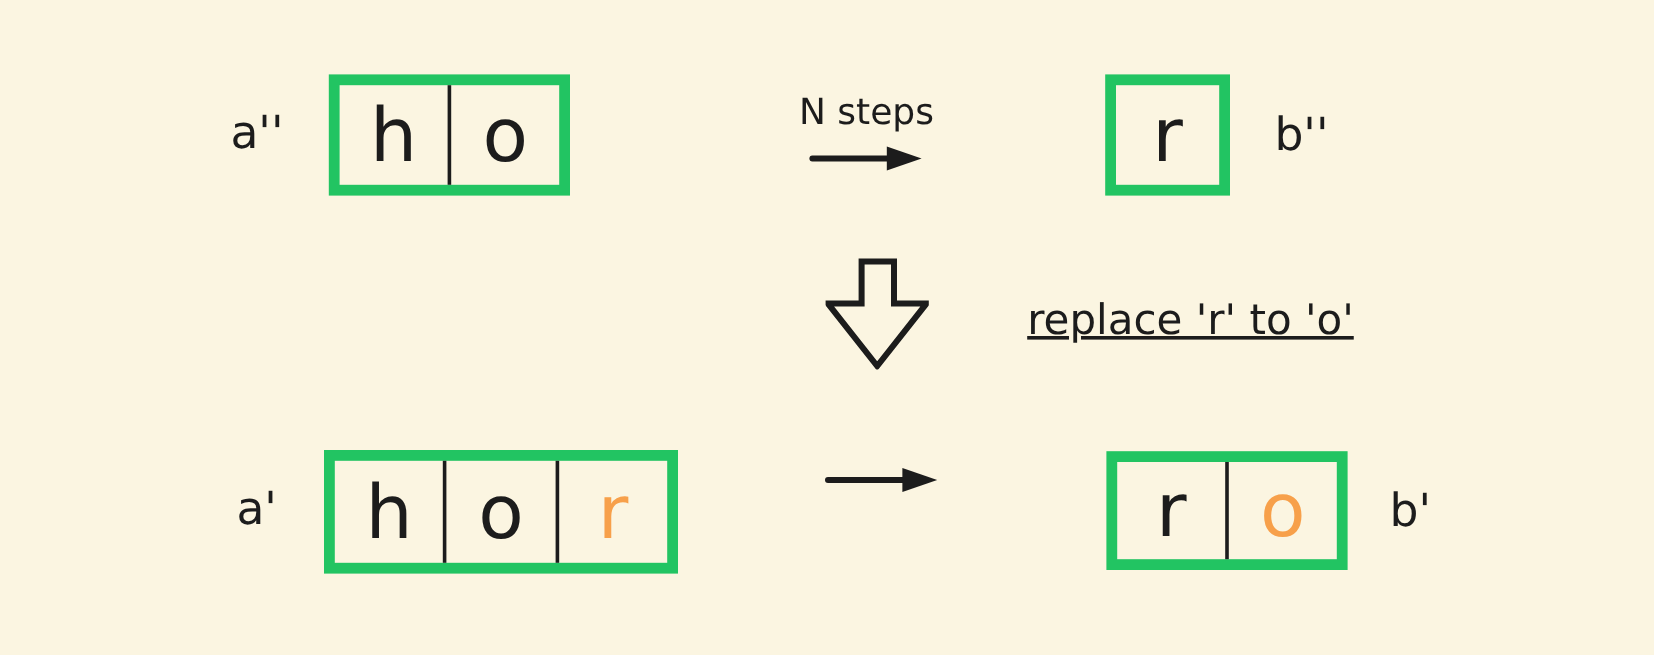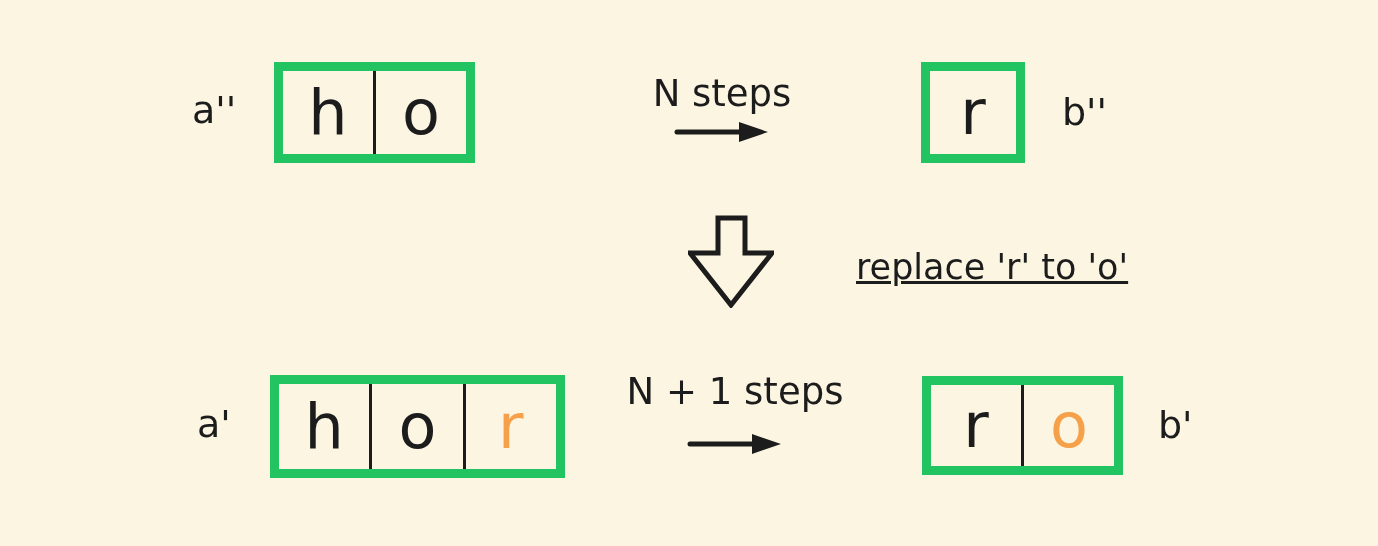--- a/index.html
+++ b/index.html
@@ -27,21 +27,21 @@
     display:flex;align-items:center;justify-content:center;
     font-size:62px;font-weight:500;line-height:1;
   }
   .cell.with-divider{border-right:3px solid var(--ink,#1C1C1C);}
   .cell.accent{color:var(--accent-orange,#F7A04A);}
   .step-group{
     position:absolute;
     display:flex;flex-direction:column;align-items:center;
   }
   .step-label{
-    font-size:37px;line-height:44px;font-weight:500;white-space:nowrap;
+    font-size:30px;line-height:44px;font-weight:500;white-space:nowrap;
   }
   .right-arrow{display:block;}
   .transform-label{
     position:absolute;
     font-size:35px;line-height:40px;font-weight:500;white-space:nowrap;
   }
   .down-arrow{position:absolute;display:block;}
   .stroke-ink{stroke:var(--ink,#1C1C1C);}
   .fill-ink{fill:var(--ink,#1C1C1C);}
 </style>
@@ -79,21 +79,20 @@
 
   <div class="seq-label" style="left:197px;top:404px;">a'</div>
 
   <div class="tape" style="left:270px;top:375px;width:295px;height:103px;">
     <div class="cell with-divider">h</div>
     <div class="cell with-divider">o</div>
     <div class="cell accent">r</div>
   </div>
 
   <div class="step-group" style="left:635px;top:370px;width:200px;">
-    <div class="step-label">N + 1 steps</div>
     <svg class="right-arrow" style="margin-top:16px;" width="98" height="28" viewBox="0 0 98 28">
       <line class="stroke-ink" x1="4" y1="14" x2="70" y2="14" stroke-width="5" stroke-linecap="round"></line>
       <polygon class="fill-ink" points="66,4 95,14 66,24"></polygon>
     </svg>
   </div>
 
   <div class="tape" style="left:922px;top:376px;width:201px;height:99px;">
     <div class="cell with-divider">r</div>
     <div class="cell accent">o</div>
   </div>

